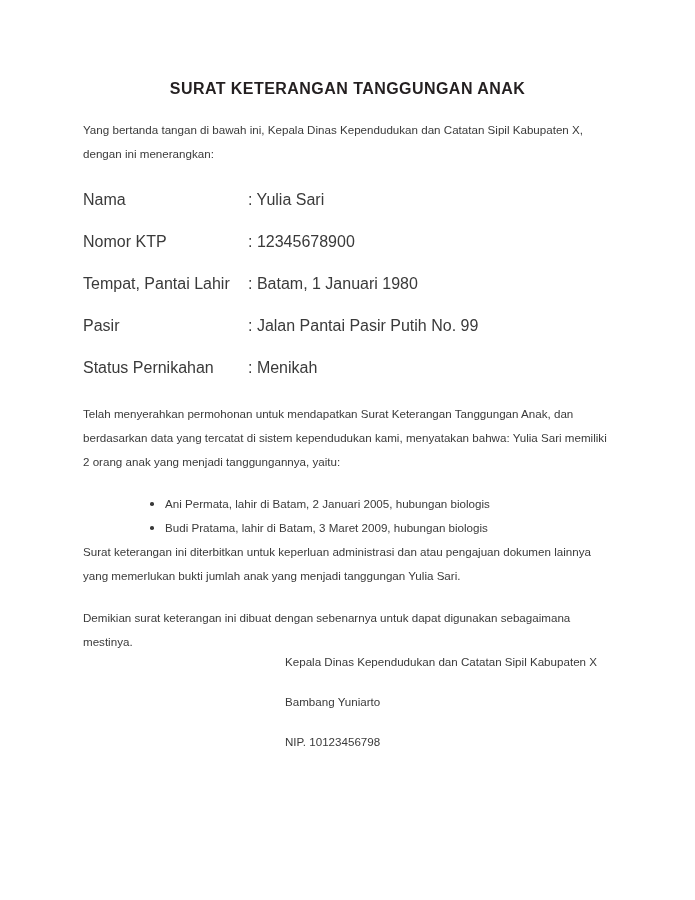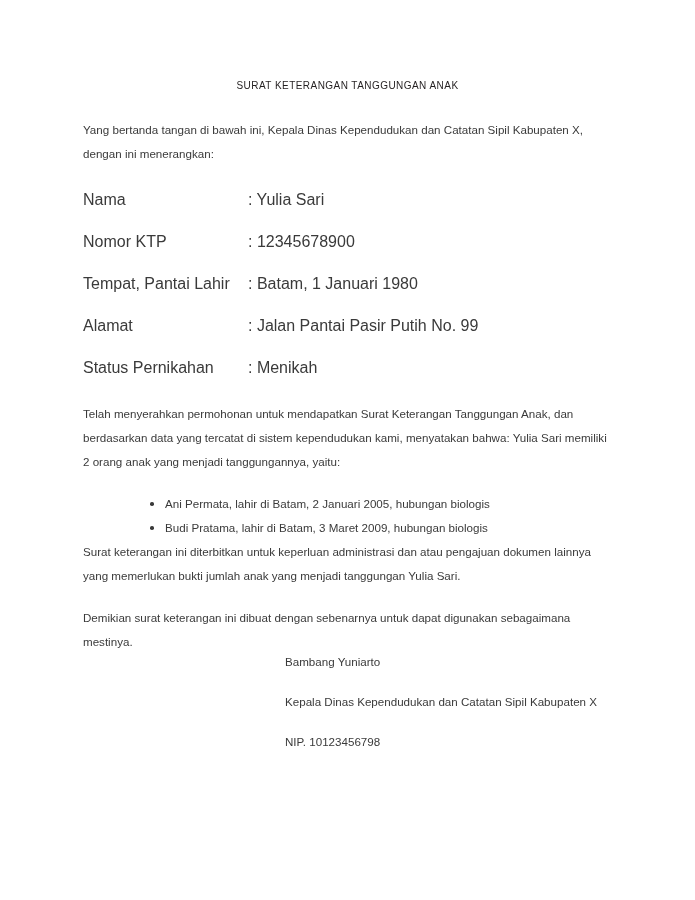--- a/index.html
+++ b/index.html
@@ -20,22 +20,22 @@
     height: 900px;
     background: #ffffff;
     box-sizing: border-box;
   }
   .doc-title {
     position: absolute;
     left: 0;
     right: 0;
     top: 80px;
     text-align: center;
-    font-size: 10px;
-    font-weight: normal;
+    font-size: 16px;
+    font-weight: bold;
     letter-spacing: 0.45px;
     color: #231f20;
   }
   .content {
     position: absolute;
     left: 83px;
     top: 118px;
     width: 532px;
   }
   p.para {
@@ -124,21 +124,21 @@
       </div>
       <div class="field-row">
         <span class="field-label">Nomor KTP</span>
         <span class="field-value">: 12345678900</span>
       </div>
       <div class="field-row">
         <span class="field-label">Tempat, Pantai Lahir</span>
         <span class="field-value">: Batam, 1 Januari 1980</span>
       </div>
       <div class="field-row">
-        <span class="field-label">Alamat</span>
+        <span class="field-label">Pasir</span>
         <span class="field-value">: Jalan Pantai Pasir Putih No. 99</span>
       </div>
       <div class="field-row">
         <span class="field-label">Status Pernikahan</span>
         <span class="field-value">: Menikah</span>
       </div>
     </div>
 
     <p class="para">Telah menyerahkan permohonan untuk mendapatkan Surat Keterangan Tanggungan Anak, dan berdasarkan data yang tercatat di sistem kependudukan kami, menyatakan bahwa: Yulia Sari memiliki 2 orang anak yang menjadi tanggungannya, yaitu:</p>
 
@@ -147,18 +147,18 @@
       <li>Budi Pratama, lahir di Batam, 3 Maret 2009, hubungan biologis</li>
     </ul>
 
     <p class="para">Surat keterangan ini diterbitkan untuk keperluan administrasi dan atau pengajuan dokumen lainnya yang memerlukan bukti jumlah anak yang menjadi tanggungan Yulia Sari.</p>
 
     <p class="para tight">Demikian surat keterangan ini dibuat dengan sebenarnya untuk dapat digunakan sebagaimana mestinya.</p>
 
   </div>
 
   <div class="signature">
+    <div class="sig-line">Kepala Dinas Kependudukan dan Catatan Sipil Kabupaten X</div>
     <div class="sig-line">Bambang Yuniarto</div>
-    <div class="sig-line">Kepala Dinas Kependudukan dan Catatan Sipil Kabupaten X</div>
     <div class="sig-line">NIP. 10123456798</div>
   </div>
 
 </div>
 
 </body></html>

